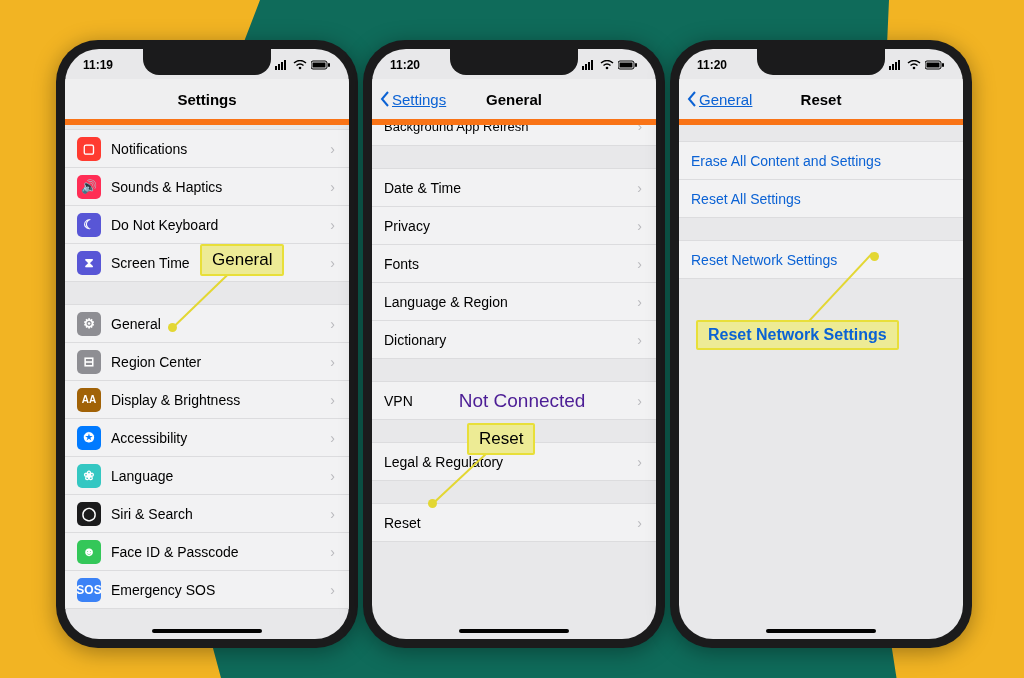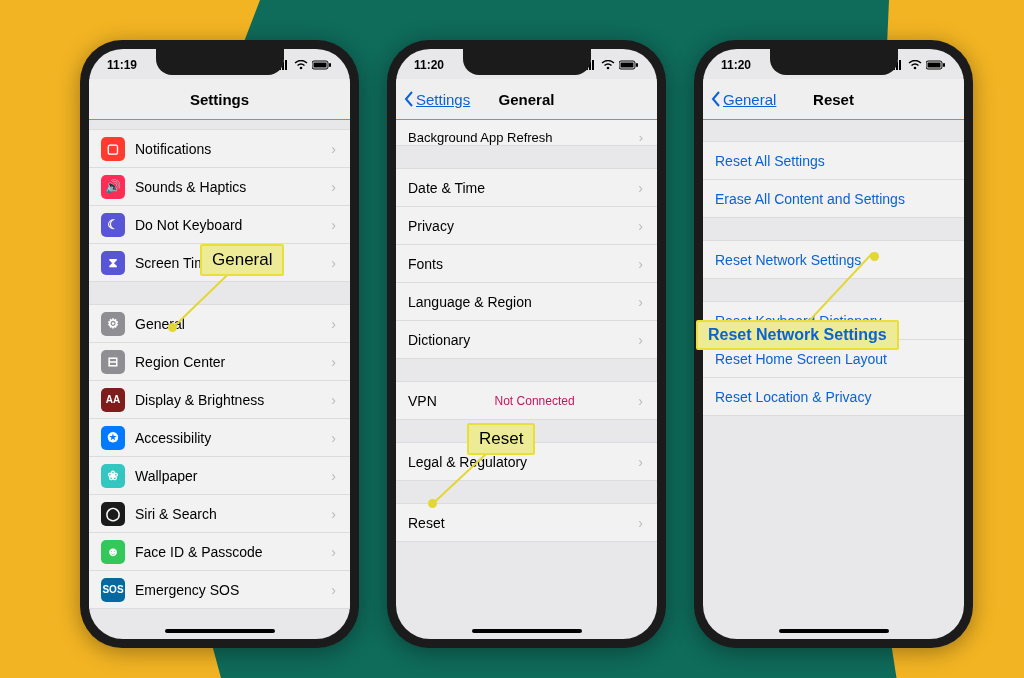--- a/index.html
+++ b/index.html
@@ -1,37 +1,37 @@
 <!DOCTYPE html>
 <html><head>
 <meta charset="utf-8">
 <style>
   html,body{margin:0;padding:0;width:1024px;height:678px;overflow:hidden;font-family:-apple-system,Helvetica,Arial,sans-serif;}
   .stage{position:relative;width:1024px;height:678px;background:#0f6b5a;}
   .bg-yellow-left{position:absolute;top:0;left:0;width:260px;height:678px;background:#f2b423;clip-path:polygon(0 0,100% 0,90% 10%,95% 20%,85% 30%,92% 40%,80% 50%,90% 60%,82% 70%,88% 80%,78% 90%,85% 100%,0 100%);}
   .bg-yellow-right{position:absolute;top:0;right:0;width:150px;height:678px;background:#f2b423;clip-path:polygon(10% 0,100% 0,100% 100%,15% 100%,8% 90%,18% 80%,5% 70%,15% 60%,5% 50%,18% 40%,8% 30%,15% 20%,8% 10%);}
   
-  .phone{position:absolute;top:40px;width:279px;height:608px;border-radius:42px;background:#1b1b1c;padding:9px;box-sizing:border-box;box-shadow:0 4px 22px rgba(0,0,0,.35);margin-left:24px;}
+  .phone{position:absolute;top:40px;width:302px;height:608px;border-radius:42px;background:#1b1b1c;padding:9px;box-sizing:border-box;box-shadow:0 4px 22px rgba(0,0,0,.35);}
   .phone .screen{position:relative;width:100%;height:100%;border-radius:34px;background:#e8e8ea;overflow:hidden;}
   .notch{position:absolute;top:0;left:50%;transform:translateX(-50%);width:128px;height:26px;background:#1b1b1c;border-radius:0 0 16px 16px;z-index:50;}
   .status{position:absolute;top:6px;left:0;right:0;height:20px;display:flex;justify-content:space-between;align-items:center;padding:0 18px;font-size:12px;font-weight:600;color:#000;z-index:40;}
   .status .icons{display:flex;gap:4px;align-items:center;}
   .sig,.wifi,.bat{display:inline-block;}
   .sig svg,.wifi svg,.bat svg{display:block;}
-  .navbar{position:absolute;top:30px;left:0;right:0;height:40px;background:#efeff0;border-bottom:1px solid #f97316;display:flex;align-items:center;justify-content:center;z-index:30;}
+  .navbar{position:absolute;top:30px;left:0;right:0;height:40px;background:#efeff0;border-bottom:6px solid #f97316;display:flex;align-items:center;justify-content:center;z-index:30;}
   .navbar .title{font-size:15px;font-weight:600;color:#000;}
   .navbar .back{position:absolute;left:8px;display:flex;align-items:center;color:#0b62d4;font-size:15px;text-decoration:underline;}
   .navbar .back svg{margin-right:2px;}
   .list{position:absolute;top:70px;left:0;right:0;bottom:6px;overflow:hidden;}
   .group{margin-bottom:22px;}
   .row{position:relative;height:37px;background:#f2f2f3;border-bottom:1px solid #dcdcde;display:flex;align-items:center;padding:0 14px 0 12px;font-size:14px;color:#000;}
   .row:first-child{border-top:1px solid #dcdcde;}
   .row .icon{width:24px;height:24px;border-radius:5px;margin-right:10px;display:flex;align-items:center;justify-content:center;font-size:13px;font-weight:600;color:#fff;}
   .row .chev{margin-left:auto;color:#b9b9bd;}
-  .row .detail{margin-left:auto;color:#be185d;font-size:12px;padding-right:6px;}
+  .row .detail{margin-left:auto;color:#4c1d95;font-size:19px;padding-right:6px;}
   .row.blue{color:#0b62d4;}
   .row.partial{border-top:none;}
   .homebar{position:absolute;bottom:6px;left:50%;transform:translateX(-50%);width:110px;height:4px;border-radius:3px;background:#000;z-index:40;}
   
   .callout{position:absolute;background:#edeb95;border:2px solid #e8df39;padding:4px 10px;font-size:17px;font-weight:500;color:#000;border-radius:2px;z-index:60;}
   .line{position:absolute;background:#e3d733;z-index:55;transform-origin:top left;}
   .dot{position:absolute;width:9px;height:9px;border-radius:50%;background:#e3d733;z-index:56;}
 </style>
 </head>
 <body>
@@ -102,46 +102,46 @@
               <span class="icon" style="background:#8e8e93">⚙</span>
               <span>General</span>
               <span class="chev">›</span>
             </div>
           <div class="row">
               <span class="icon" style="background:#8e8e93">⊟</span>
               <span>Region Center</span>
               <span class="chev">›</span>
             </div>
           <div class="row">
-              <span class="icon" style="background:#7f1d1d;font-size:10px">AA</span>
+              <span class="icon" style="background:#a16207;font-size:10px">AA</span>
               <span>Display &amp; Brightness</span>
               <span class="chev">›</span>
             </div>
           <div class="row">
               <span class="icon" style="background:#007aff">✪</span>
               <span>Accessibility</span>
               <span class="chev">›</span>
             </div>
           <div class="row">
               <span class="icon" style="background:#34c7c2">❀</span>
-              <span>Wallpaper</span>
+              <span>Language</span>
               <span class="chev">›</span>
             </div>
           <div class="row">
               <span class="icon" style="background:#1b1b1c">◯</span>
               <span>Siri &amp; Search</span>
               <span class="chev">›</span>
             </div>
           <div class="row">
               <span class="icon" style="background:#34c759">☻</span>
               <span>Face ID &amp; Passcode</span>
               <span class="chev">›</span>
             </div>
           <div class="row">
-              <span class="icon" style="background:#0369a1;font-size:10px">SOS</span>
+              <span class="icon" style="background:#3b82f6;font-size:12px">SOS</span>
               <span>Emergency SOS</span>
               <span class="chev">›</span>
             </div>
         </div>
       </div>
       <div class="homebar"></div>
     </div>
   </div>
 
   <div class="phone" style="left:363px">
@@ -177,21 +177,21 @@
       <div class="navbar">
         <span class="back">
             <svg width="10" height="16">
               <path d="M8 1 L2 8 L8 15" stroke="#0b62d4" stroke-width="2" fill="none"></path>
             </svg>
             <span>Settings</span>
           </span>
         <span class="title">General</span>
       </div>
       <div class="list">
-        <div class="row partial" style="height:26px;font-size:13px;align-items:flex-end;padding-top:0">
+        <div class="row partial" style="height:26px;font-size:13px;align-items:flex-start;padding-top:0">
             <span>Background App Refresh</span>
             <span class="chev">›</span>
           </div>
         <div style="height:22px"></div>
         <div class="group">
           <div class="row">
               <span>Date &amp; Time</span>
               <span class="chev">›</span>
             </div>
           <div class="row">
@@ -271,40 +271,29 @@
               <path d="M8 1 L2 8 L8 15" stroke="#0b62d4" stroke-width="2" fill="none"></path>
             </svg>
             <span>General</span>
           </span>
         <span class="title">Reset</span>
       </div>
       <div class="list">
         <div style="height:22px"></div>
         <div class="group">
           <div class="row blue">
+              <span>Erase All Content and Settings</span>
+            </div>
+          <div class="row blue">
               <span>Reset All Settings</span>
-            </div>
-          <div class="row blue">
-              <span>Erase All Content and Settings</span>
             </div>
         </div>
         <div class="group">
           <div class="row blue">
               <span>Reset Network Settings</span>
-            </div>
-        </div>
-        <div class="group">
-          <div class="row blue">
-              <span>Reset Keyboard Dictionary</span>
-            </div>
-          <div class="row blue">
-              <span>Reset Home Screen Layout</span>
-            </div>
-          <div class="row blue">
-              <span>Reset Location &amp; Privacy</span>
             </div>
         </div>
       </div>
       <div class="homebar"></div>
     </div>
   </div>
 
   <div class="dot" style="left:168px;top:323px"></div>
   <div class="line" style="left:172px;top:327px;width:90px;height:2px;transform:rotate(-44deg)"></div>
   <div class="callout" style="left:200px;top:244px">General</div>

